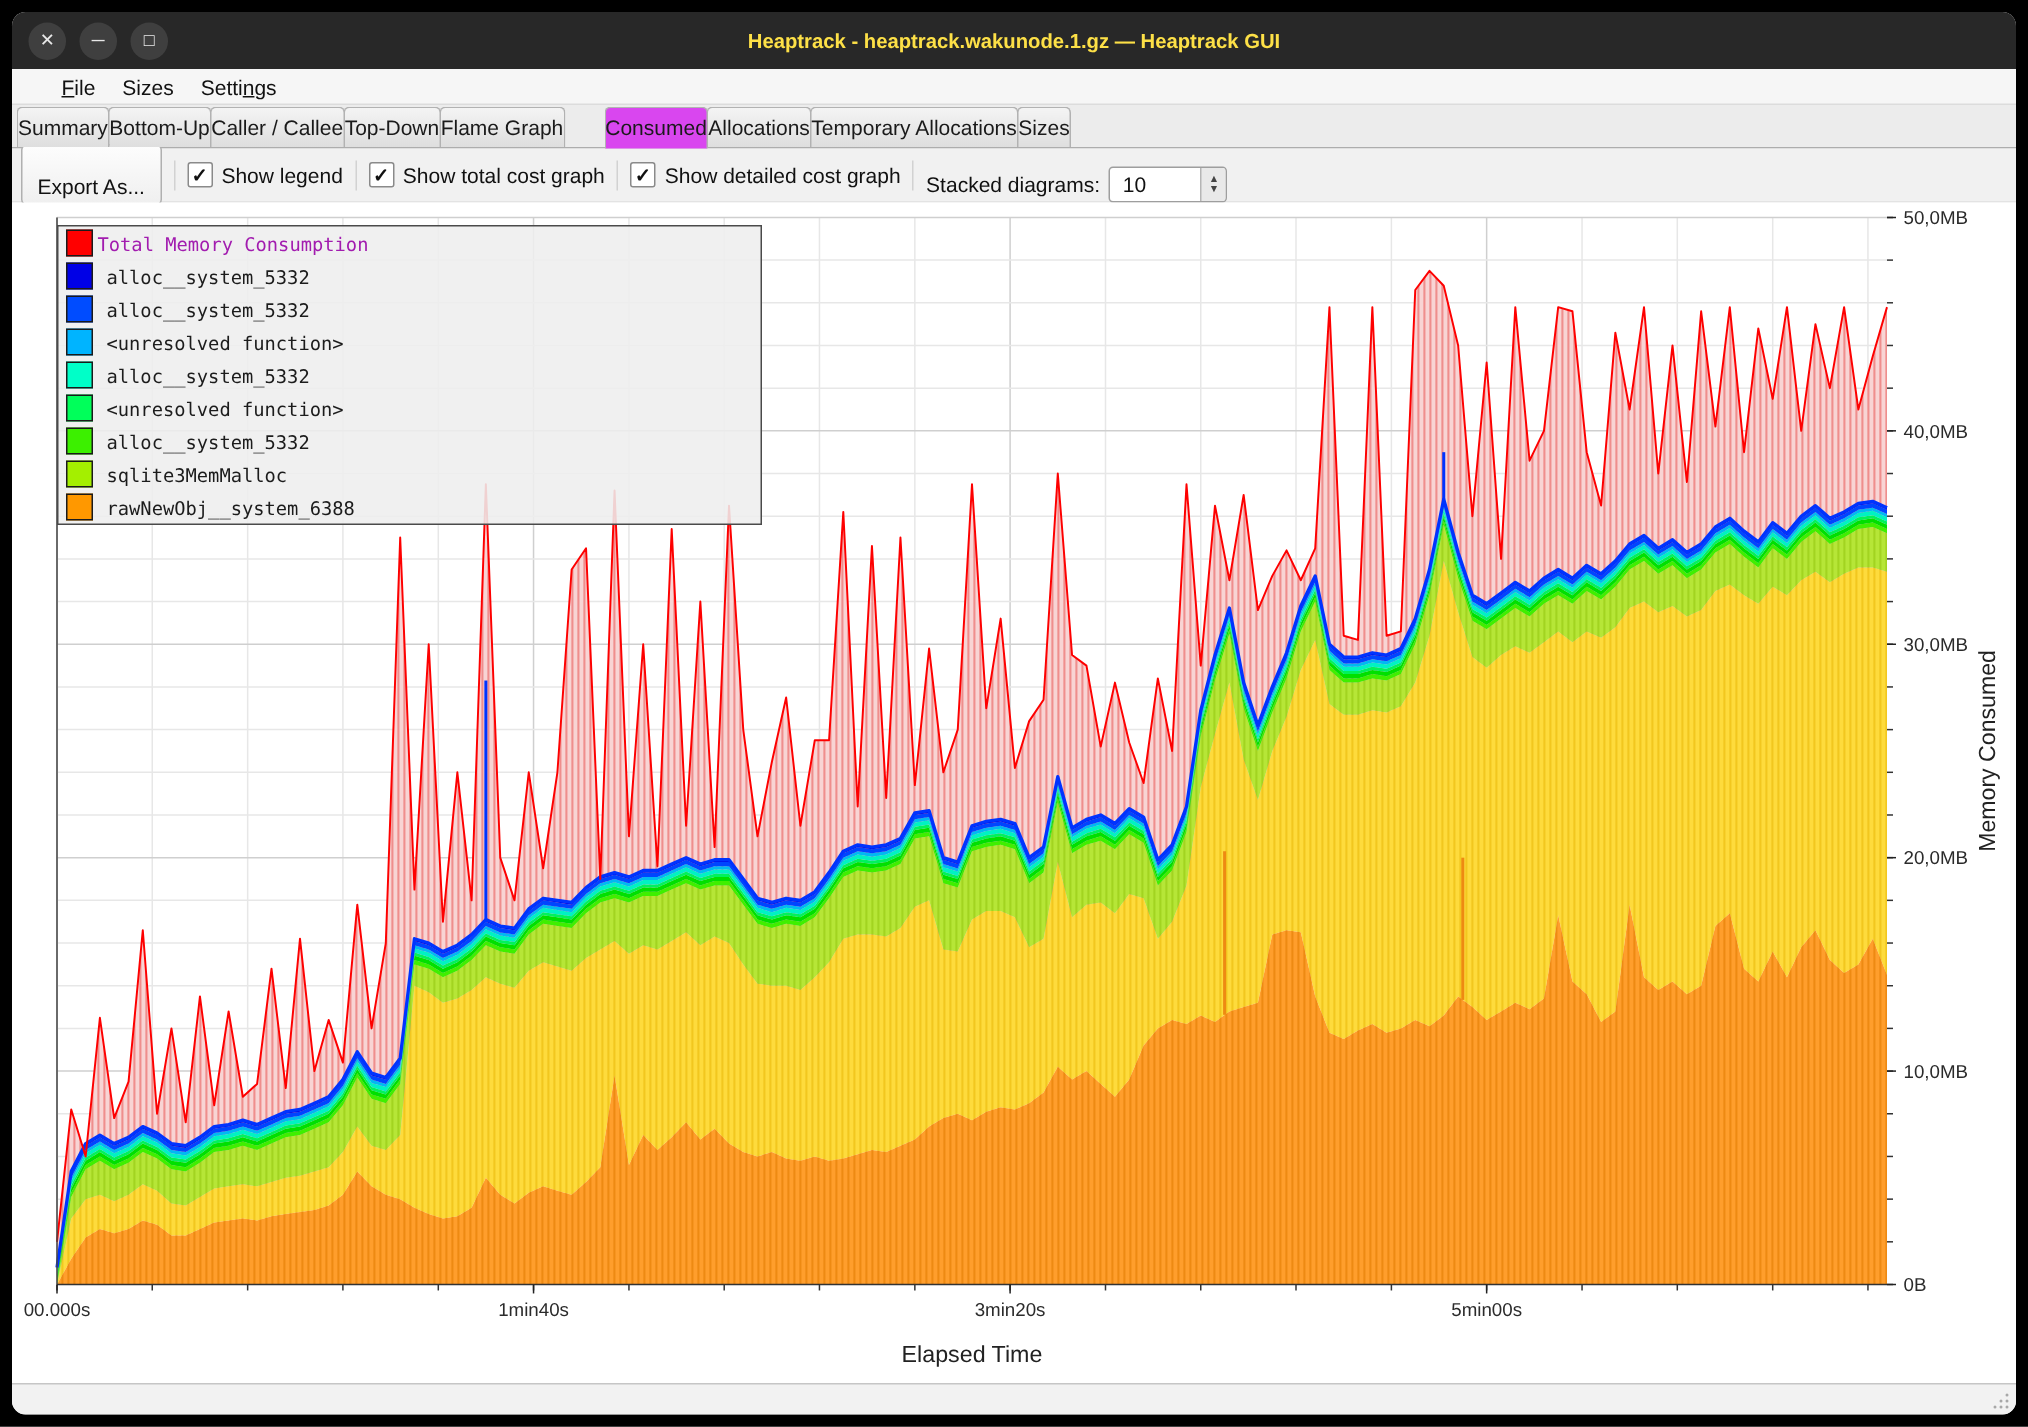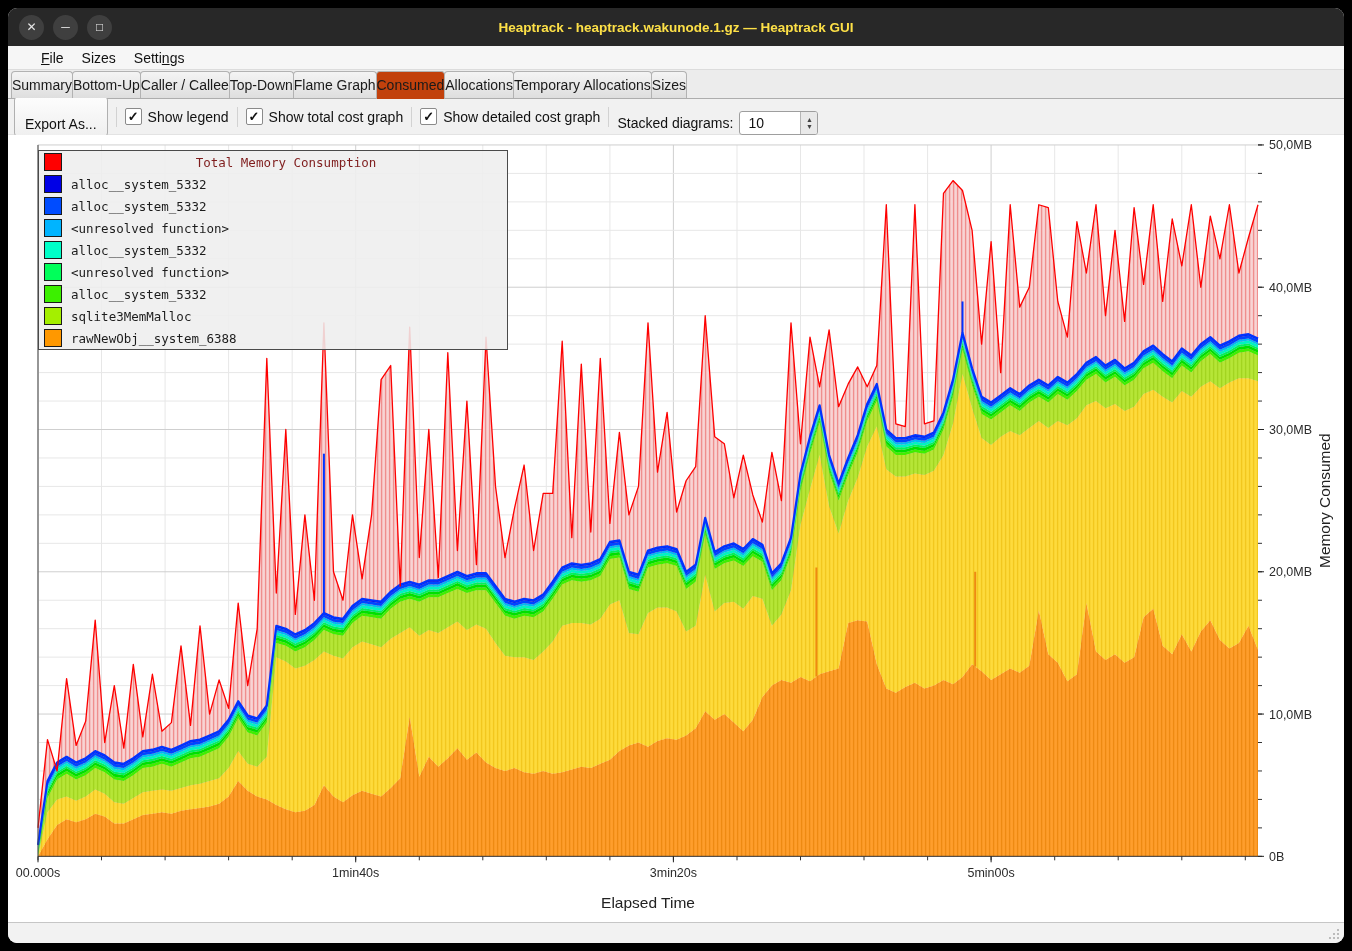--- a/index.html
+++ b/index.html
@@ -18,21 +18,21 @@
   .menubar{height:23px;background:#f6f6f6;border-bottom:1px solid #dcdcdc;display:flex;
     align-items:center;padding-left:24px;flex:0 0 auto;font-size:14px;color:#111;}
   .menu-item{padding:1px 9px;}
   .menu-item u{text-decoration:underline;}
   
   .tabbar{height:28px;background:#ececec;display:flex;align-items:flex-end;padding-left:3px;
     border-bottom:1px solid #adadad;flex:0 0 auto;}
   .tab{height:26px;line-height:26px;padding:0 0;font-size:14px;color:#1a1a1a;
     background:linear-gradient(#f4f4f4,#dedede);border:1px solid #b2b2b2;border-bottom:none;
     border-radius:4px 4px 0 0;margin-right:-1px;position:relative;}
-  .tab.active{background:#c2410c;z-index:3;height:27px;line-height:27px;margin-bottom:-1px;}
+  .tab.active{background:#d946ef;z-index:3;height:27px;line-height:27px;margin-bottom:-1px;margin-left:27px;}
   
   .toolbar{height:35px;background:#f1f1f1;display:flex;align-items:center;padding:0 6px;
     flex:0 0 auto;font-size:14px;color:#111;border-bottom:1px solid #e3e3e3;}
   .btn{background:linear-gradient(#fdfdfd,#efefef);border:1px solid #b0b0b0;border-radius:4px;
     padding:19px 10px 4px 10px;font-size:14px;color:#111;}
   .tsep{width:1px;height:20px;background:#d2d2d2;margin:0 8px;}
   .checkbox{display:flex;align-items:center;gap:6px;}
   .cbbox{width:15px;height:15px;background:#fff;border:1px solid #8a8a8a;border-radius:2px;
     display:flex;align-items:center;justify-content:center;font-size:13px;font-weight:bold;color:#111;line-height:1;}
   .spingroup{display:flex;align-items:center;gap:6px;margin-top:12px;}
@@ -44,21 +44,21 @@
   
   .chartarea{flex:1 1 auto;background:#ffffff;position:relative;overflow:hidden;}
   .chartarea svg{position:absolute;left:0;top:0;width:100%;height:100%;}
   
   .legend{position:absolute;left:30px;top:15px;width:468px;background:rgba(238,238,238,0.88);
     border:1px solid #4a4a4a;font-family:"DejaVu Sans Mono","Liberation Mono",monospace;
     font-size:12.5px;color:#1c1c1c;z-index:5;}
   .lrow{height:22px;display:flex;align-items:center;padding-left:2px;}
   .swatch{width:16px;height:16px;border:1px solid #1a1a1a;margin:0 3px;flex:0 0 auto;}
   .lrow .ltext{margin-left:6px;white-space:pre;}
-  .lrow.ltitle .ltext{flex:1;text-align:center;margin-left:0;color:#7f1d1d;}
+  .lrow.ltitle .ltext{flex:1;margin-left:0;color:#a21caf;}
   
   .statusbar{height:20px;background:#f2f2f2;border-top:1px solid #c6c6c6;flex:0 0 auto;
     position:relative;}
   .grip{position:absolute;right:4px;bottom:3px;}
 </style>
 </head>
 <body>
 
 <div class="window">
 

